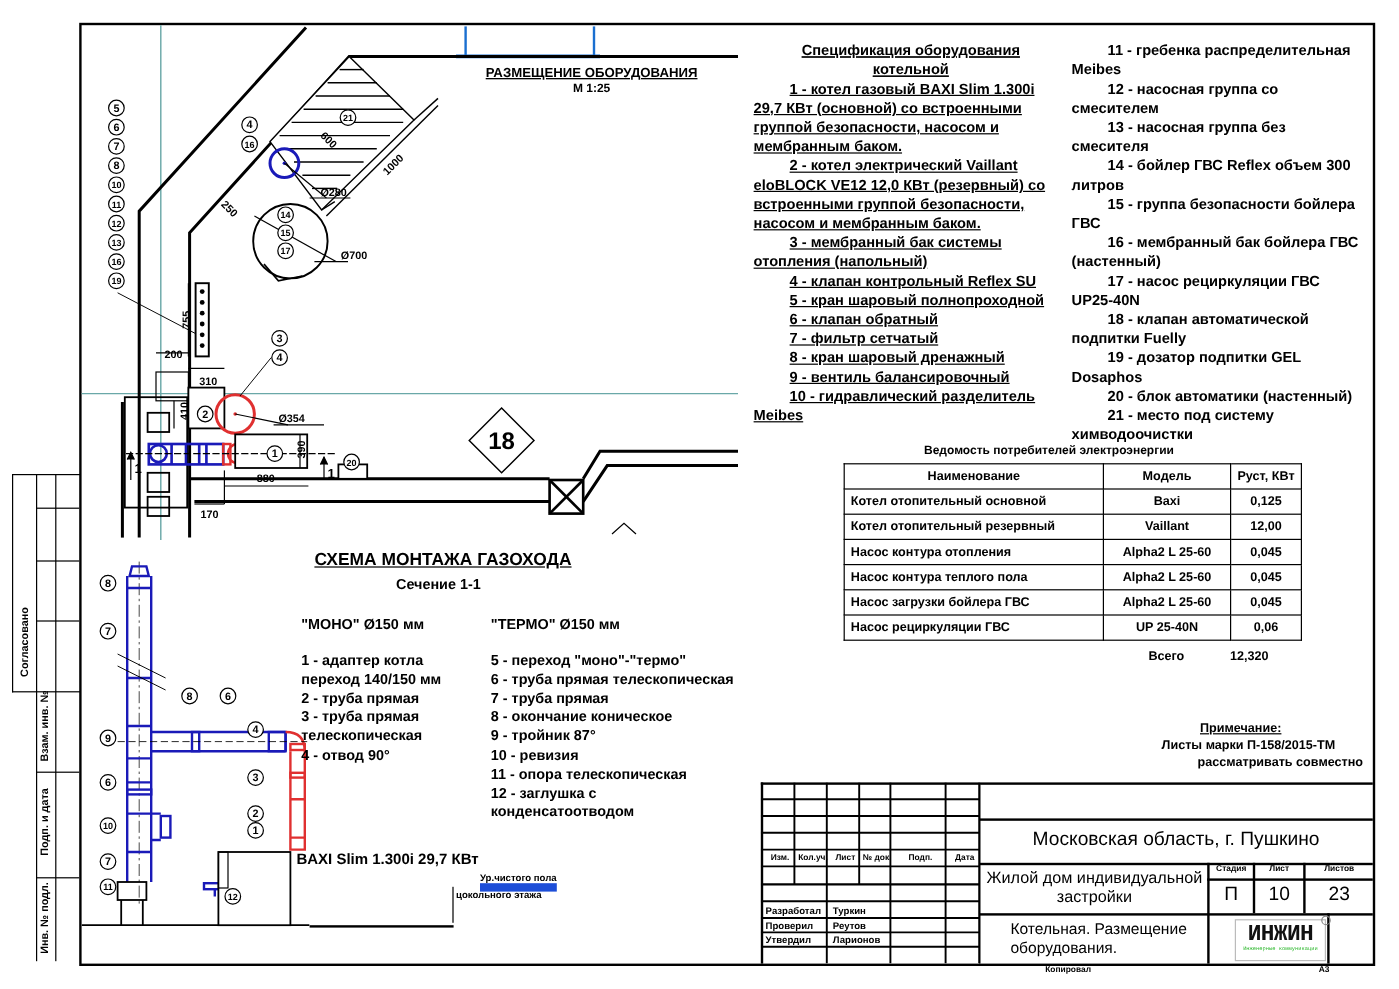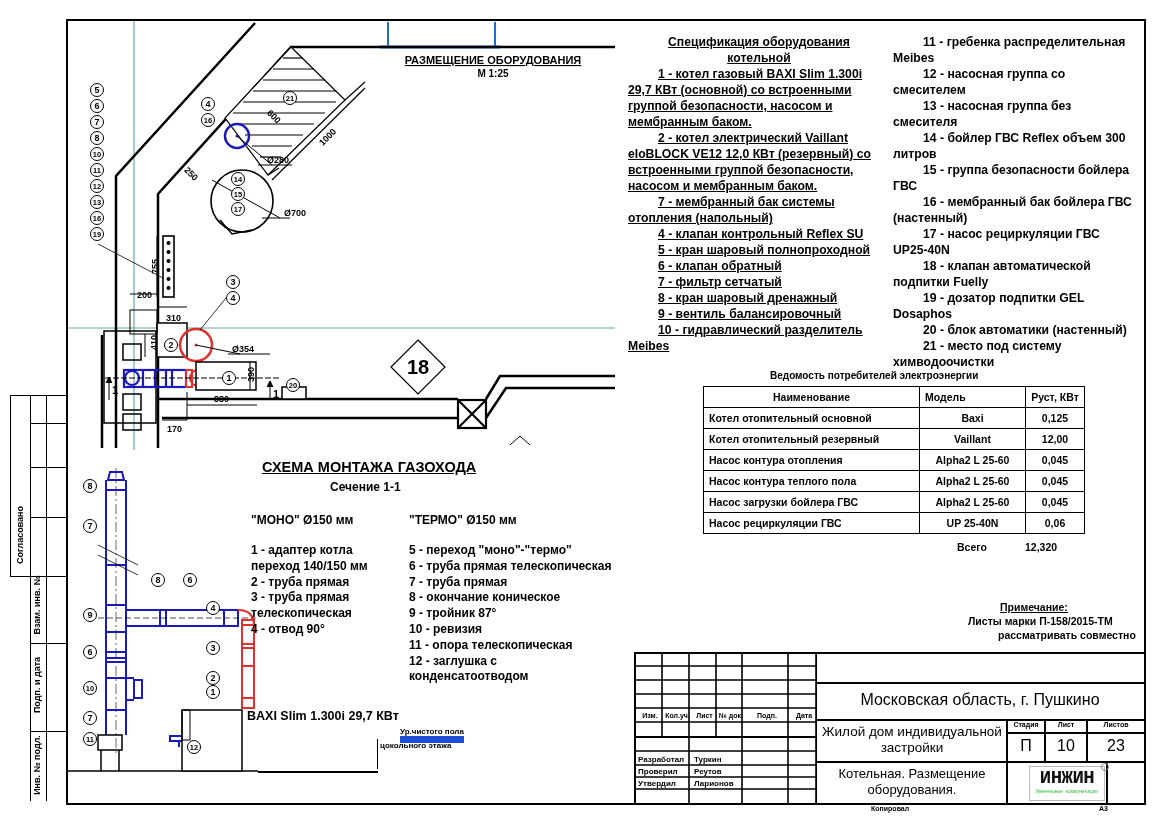--- a/index.html
+++ b/index.html
@@ -316,21 +316,21 @@
 <div class="abs" style="left:258px;top:771px;width:120px;height:1.5px;background:#000;"></div>
 
 <div class="abs spec" style="left:628px;top:34px;width:262px;text-decoration:underline;">
   <div class="ttl">Спецификация оборудования</div>
   <div class="ttl">котельной</div>
   <div id="spec-col1">
       <div class="ind">1 - котел газовый BAXI Slim 1.300i</div>
       <div>29,7 КВт (основной) со встроенными группой безопасности, насосом и мембранным баком.</div>
       <div class="ind">2 - котел электрический Vaillant</div>
       <div>eloBLOCK VE12  12,0 КВт (резервный) со встроенными группой безопасности, насосом и мембранным баком.</div>
-      <div class="ind">7 - мембранный бак системы</div>
+      <div class="ind">3 - мембранный бак системы</div>
       <div>отопления (напольный)</div>
       <div class="ind">4 - клапан контрольный Reflex SU</div>
       <div class="ind">5 - кран шаровый полнопроходной</div>
       <div class="ind">6 - клапан обратный</div>
       <div class="ind">7 - фильтр сетчатый</div>
       <div class="ind">8 - кран шаровый дренажный</div>
       <div class="ind">9 - вентиль балансировочный</div>
       <div class="ind">10 - гидравлический разделитель</div>
       <div>Meibes</div>
     </div>
@@ -357,21 +357,21 @@
       <div class="ind">21 - место под систему</div>
       <div>химводоочистки</div>
     </div>
 </div>
 
 <div class="abs b" style="left:770px;top:370px;font-size:10px;">Ведомость потребителей электроэнергии</div>
 <table class="abs el" style="left:703px;top:386px;width:382px;">
   <thead>
       <tr id="el-head">
         <td style="text-align: center; width: 205px;">Наименование</td>
-        <td style="width: 95px;">Модель</td>
+        <td style="text-align: center; width: 95px;">Модель</td>
         <td style="text-align: center;">Руст, КВт</td>
       </tr>
     </thead>
   <tbody id="el-body">
       <tr>
         <td>Котел отопительный основной</td>
         <td style="text-align: center;">Baxi</td>
         <td style="text-align: center;">0,125</td>
       </tr>
       <tr>
@@ -461,21 +461,21 @@
   <div class="abs" style="left:182px;top:70px;width:188px;text-align:center;font-size:13.5px;line-height:16px;">
     <div>Жилой дом индивидуальной</div>
     <div>застройки</div>
   </div>
   <div class="abs b" style="left:372px;top:67px;width:36px;text-align:center;font-size:7px;">Стадия</div>
   <div class="abs b" style="left:410px;top:67px;width:40px;text-align:center;font-size:7px;">Лист</div>
   <div class="abs b" style="left:452px;top:67px;width:56px;text-align:center;font-size:7px;">Листов</div>
   <div class="abs" style="left:372px;top:83px;width:36px;text-align:center;font-size:16px;">П</div>
   <div class="abs" style="left:410px;top:83px;width:40px;text-align:center;font-size:16px;">10</div>
   <div class="abs" style="left:452px;top:83px;width:56px;text-align:center;font-size:16px;">23</div>
-  <div class="abs" style="left:182px;top:112px;width:188px;text-align:center;font-size:13px;line-height:16px;">
+  <div class="abs" style="left:182px;top:112px;width:188px;font-size:13px;line-height:16px;padding-left:24px;">
     <div>Котельная. Размещение</div>
     <div>оборудования.</div>
   </div>
 
   <div class="abs" style="left:393px;top:112px;width:74px;height:33px;border:1px solid #bbb;background:#fff;font-family:Liberation Mono, monospace;">
     <div style="text-align:center;font-size:19px;font-weight:bold;letter-spacing:-0.5px;line-height:22px;color:#111;">ИНЖИН</div>
     <div style="text-align:center;font-size:4.5px;color:#2db82d;">Инженерные коммуникации</div>
   </div>
   <div class="abs" style="left:465px;top:109px;width:6px;height:6px;border:1px solid #888;border-radius:50%;"></div>
 </div>

